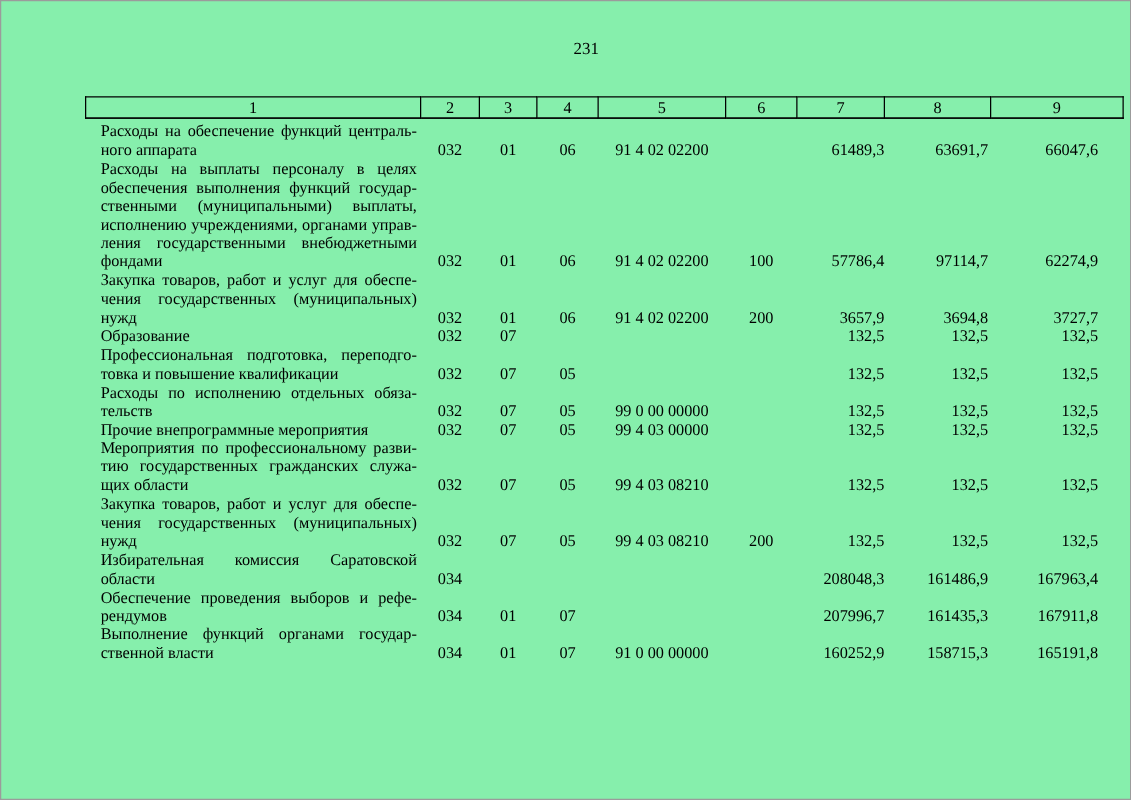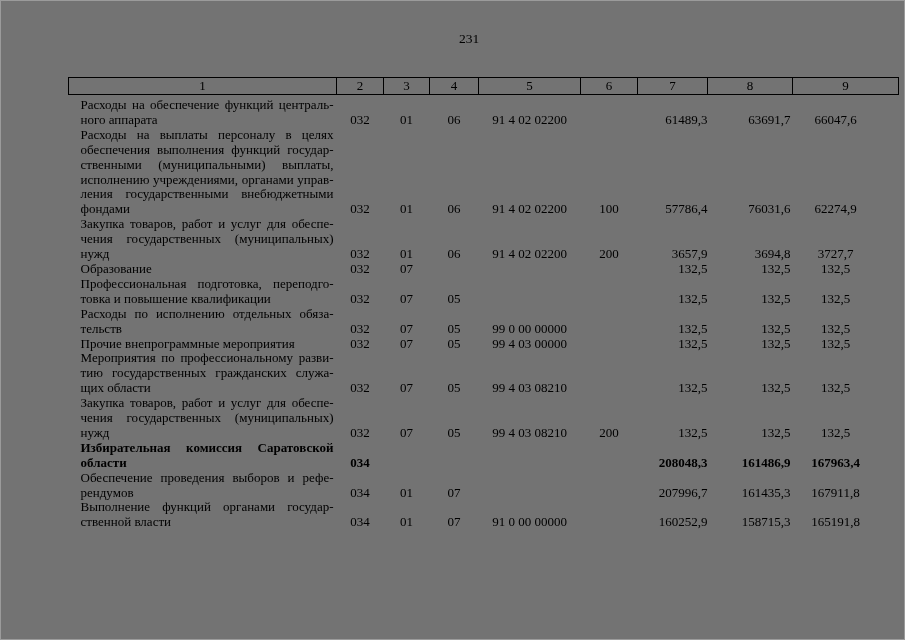--- a/index.html
+++ b/index.html
@@ -4,21 +4,21 @@
 <style>
   html, body {
     margin: 0;
     padding: 0;
     background: #ffffff;
   }
   .page {
     position: relative;
     width: 903px;
     height: 638px;
-    background: #737373;
+    background: #86efac;
     border: 1px solid #9b9b9b;
     font-family: "Liberation Serif", "DejaVu Serif", serif;
     color: #000000;
     overflow: hidden;
   }
   .page-number {
     position: absolute;
     top: 30px;
     left: 468px;
     transform: translateX(-50%);
@@ -62,24 +62,24 @@
   table.budget tbody td:nth-child(5),
   table.budget tbody td:nth-child(6) {
     text-align: center;
   }
   table.budget tbody td:nth-child(7),
   table.budget tbody td:nth-child(8),
   table.budget tbody td:nth-child(9) {
     text-align: right;
   }
   table.budget tbody td:nth-child(8) { padding-right: 2px; }
-  table.budget tbody td:nth-child(9) { padding-right: 20px; text-align: center; }
+  table.budget tbody td:nth-child(9) { padding-right: 20px; }
   .jl { text-align: justify; text-align-last: justify; }
   .ll { text-align: center; text-align-last: left; }
-  tr.bold { font-weight: bold; }
+  tr.bold { font-weight: normal; }
 </style>
 </head>
 <body>
 
 <div class="page">
   <div class="page-number">231</div>
   <table class="budget">
     <colgroup>
       <col style="width:268px">
       <col style="width:47px">
@@ -127,21 +127,21 @@
             <div class="jl">исполнению учреждениями, органами управ-</div>
             <div class="jl">ления государственными внебюджетными</div>
             <div class="ll">фондами</div>
           </td>
           <td>032</td>
           <td>01</td>
           <td>06</td>
           <td>91 4 02 02200</td>
           <td>100</td>
           <td>57786,4</td>
-          <td>76031,6</td>
+          <td>97114,7</td>
           <td>62274,9</td>
         </tr>
         <tr>
           <td>
             <div class="jl">Закупка товаров, работ и услуг для обеспе-</div>
             <div class="jl">чения государственных (муниципальных)</div>
             <div class="ll">нужд</div>
           </td>
           <td>032</td>
           <td>01</td>

